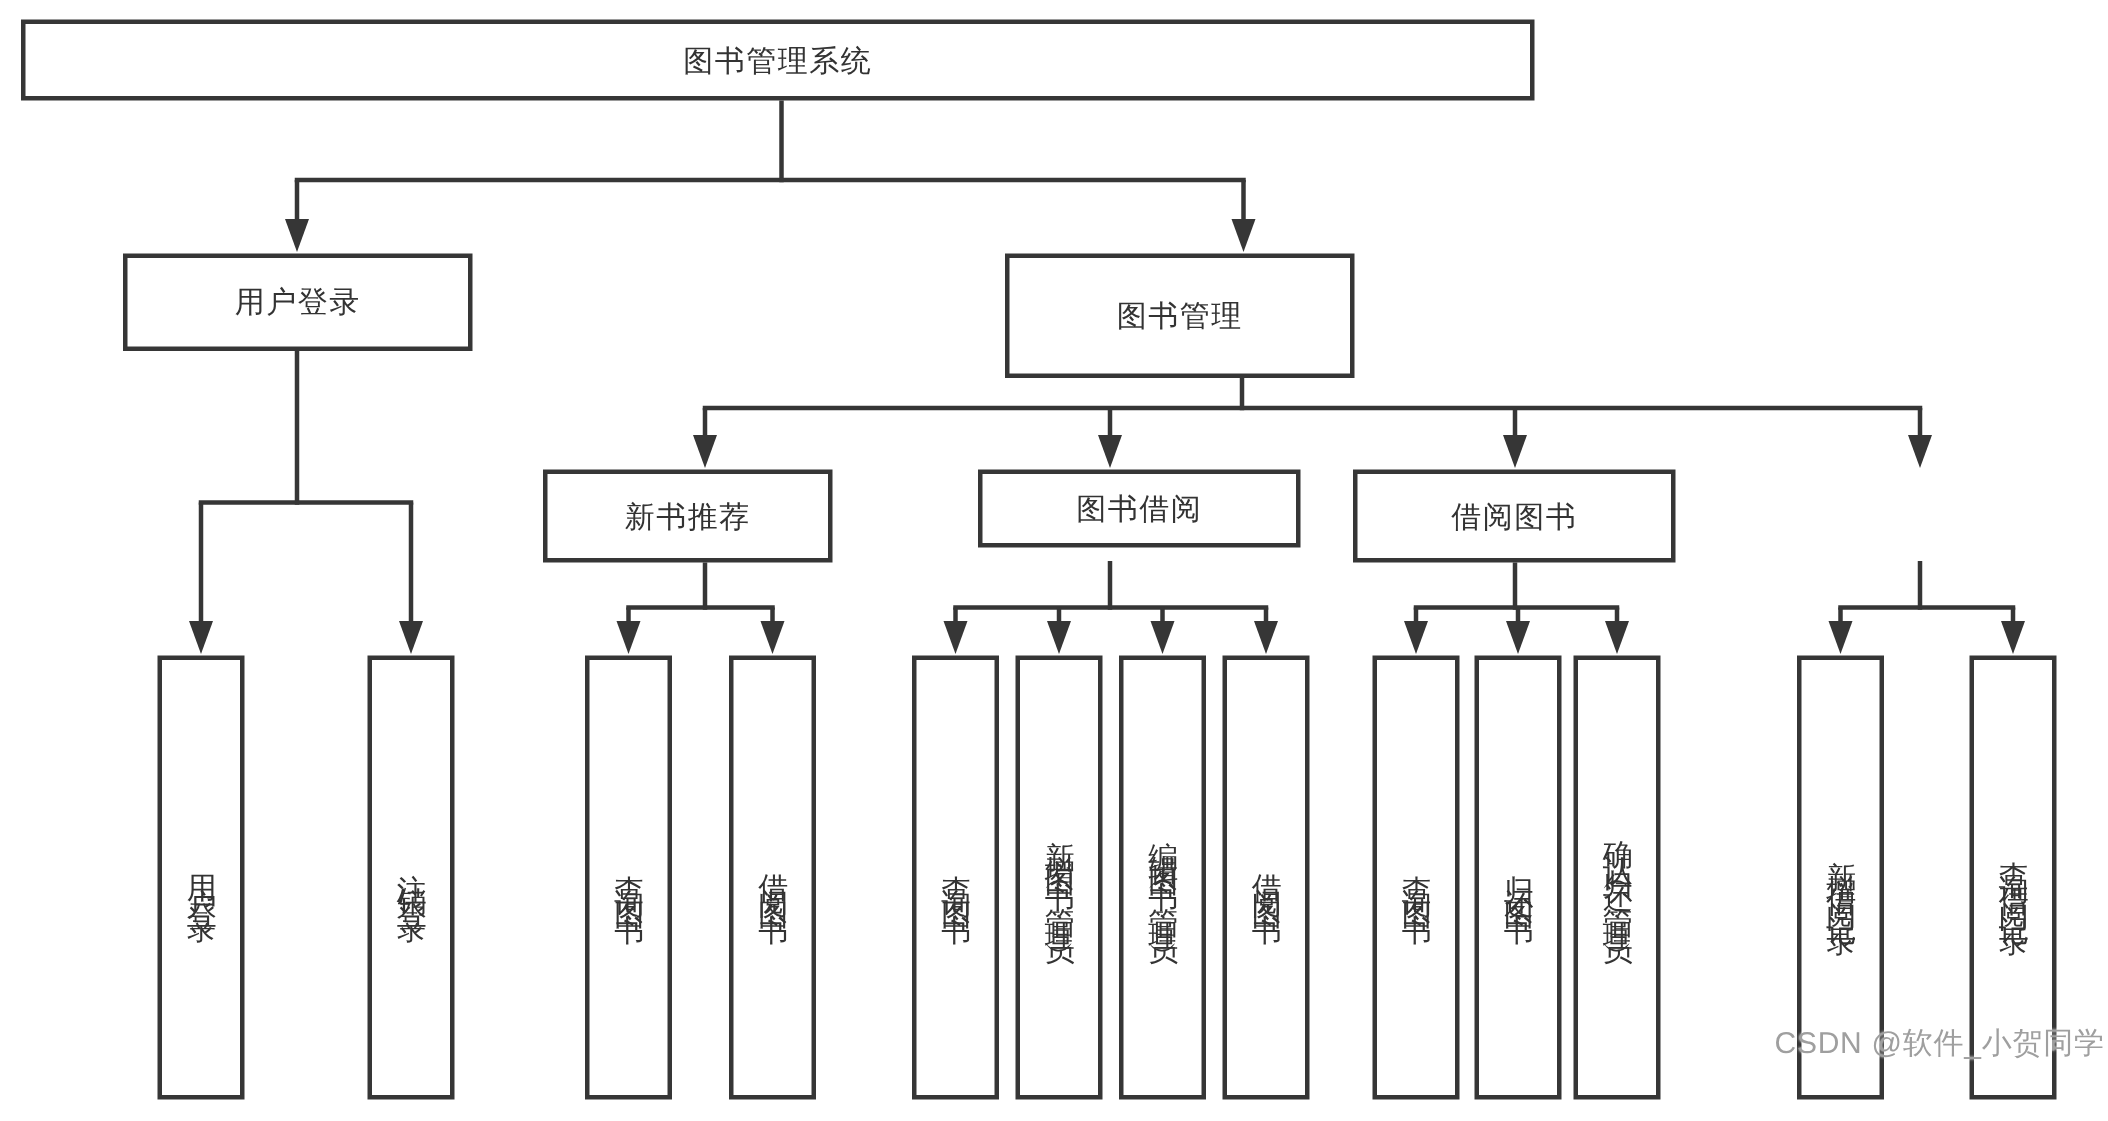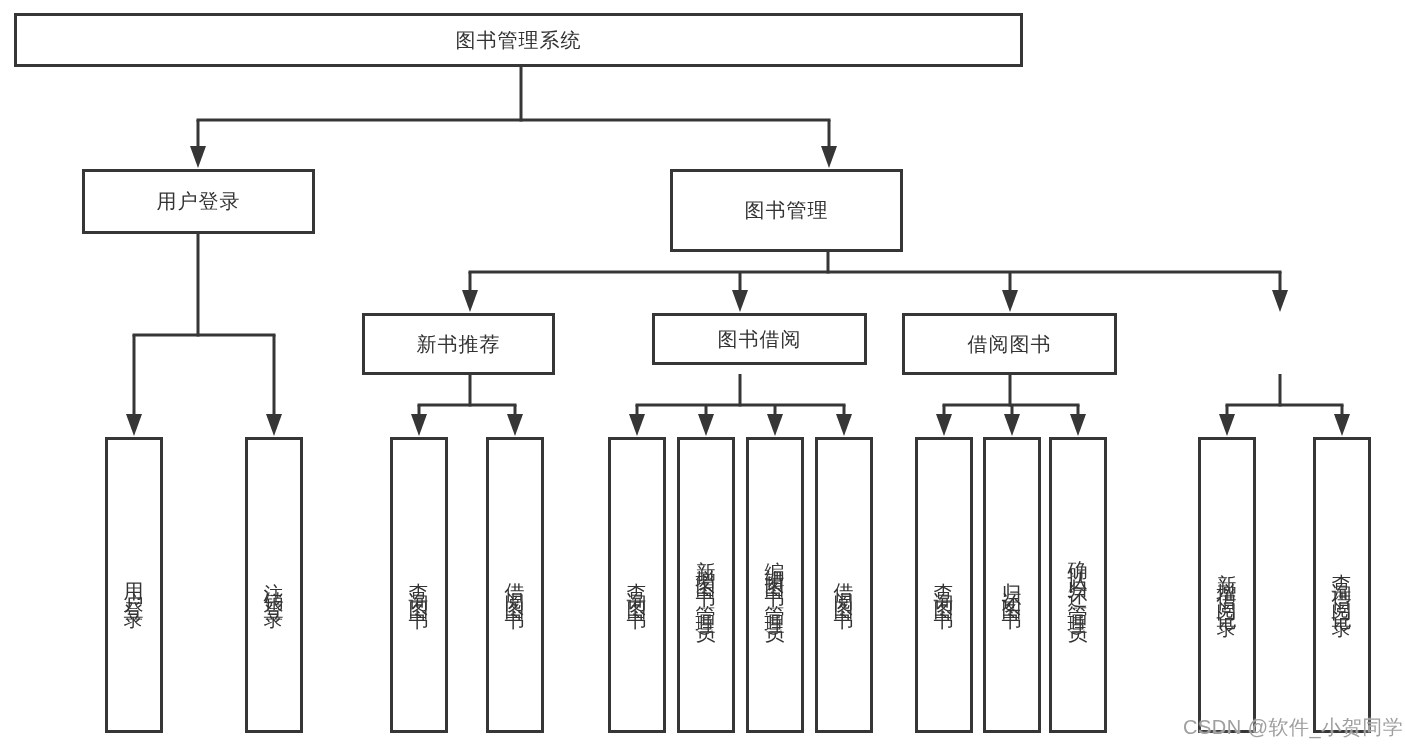--- a/index.html
+++ b/index.html
@@ -40,21 +40,21 @@
   .leaf .vtext {
     writing-mode: vertical-rl;
     text-orientation: mixed;
     letter-spacing: 0.45em;
     line-height: 1;
     white-space: normal;
   }
   .watermark {
     position: absolute;
     left: 1183px;
-    top: 714px;
+    top: 682px;
     font-size: 20px;
     color: #9f9f9f;
     letter-spacing: 0.5px;
     text-shadow: 0 0 2px #ffffff;
   }
 </style>
 </head>
 <body>
 
 <div class="canvas">

